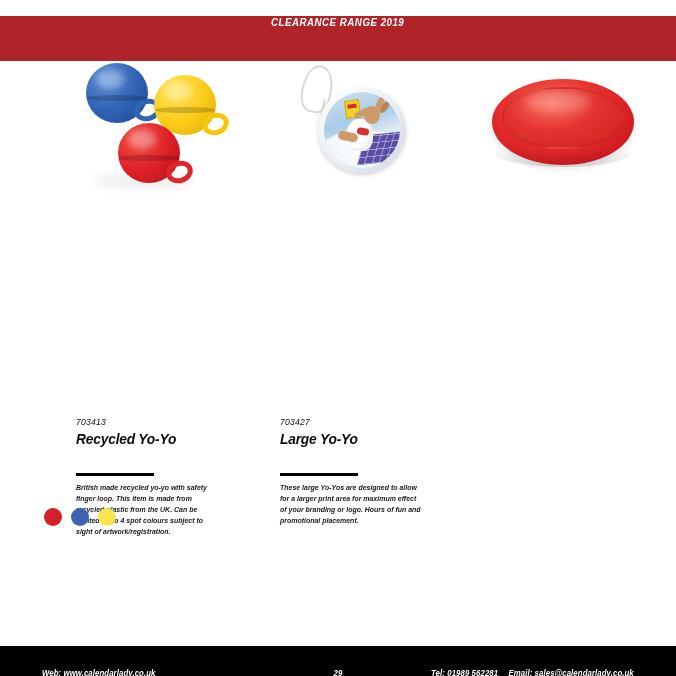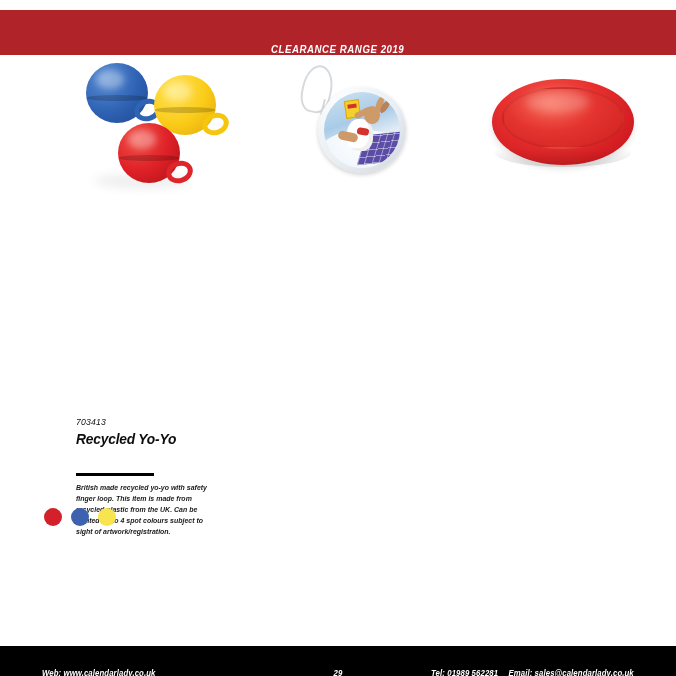--- a/index.html
+++ b/index.html
@@ -10,24 +10,24 @@
     overflow: hidden;
   }
   .page {
     position: relative;
     width: 676px; height: 676px;
     background: #ffffff;
   }
 
   
   .header-band {
-    position: absolute; top: 10px; left: 0;
+    position: absolute; top: 16px; left: 0;
     width: 676px; height: 45px;
     background: #b02329;
-    display: flex; align-items: flex-end; justify-content: center;
+    display: flex; align-items: flex-start; justify-content: center;
   }
   .header-title {
     color: #ffffff;
     font-family: "Liberation Sans Narrow", "Liberation Sans", sans-serif;
     font-size: 11px;
     font-weight: bold;
     font-style: italic;
     letter-spacing: 0.6px;
     transform: scaleX(0.88);
   }
@@ -378,20 +378,26 @@
               <div class="char-body"></div>
               <div class="legs"></div>
               <div class="char-head"></div>
               <div class="ear"></div>
               <div class="ear2"></div>
               <div class="scarf"></div>
             </div>
           </div>
         </div>
       </div>
+      <div class="info">
+        <div class="code">703427</div>
+        <div class="title">Large Yo-Yo</div>
+        <div class="rule"></div>
+        <div class="desc">These large Yo-Yos are designed to allow for a larger print area for maximum effect of your branding or logo. Hours of fun and promotional placement.</div>
+      </div>
     </div>
 
     <div class="product">
       <div class="img-area">
         <div class="disc-wrap">
           <div class="disc">
             <div class="rim"></div>
             <div class="gloss"></div>
             <div class="lip"></div>
           </div>

